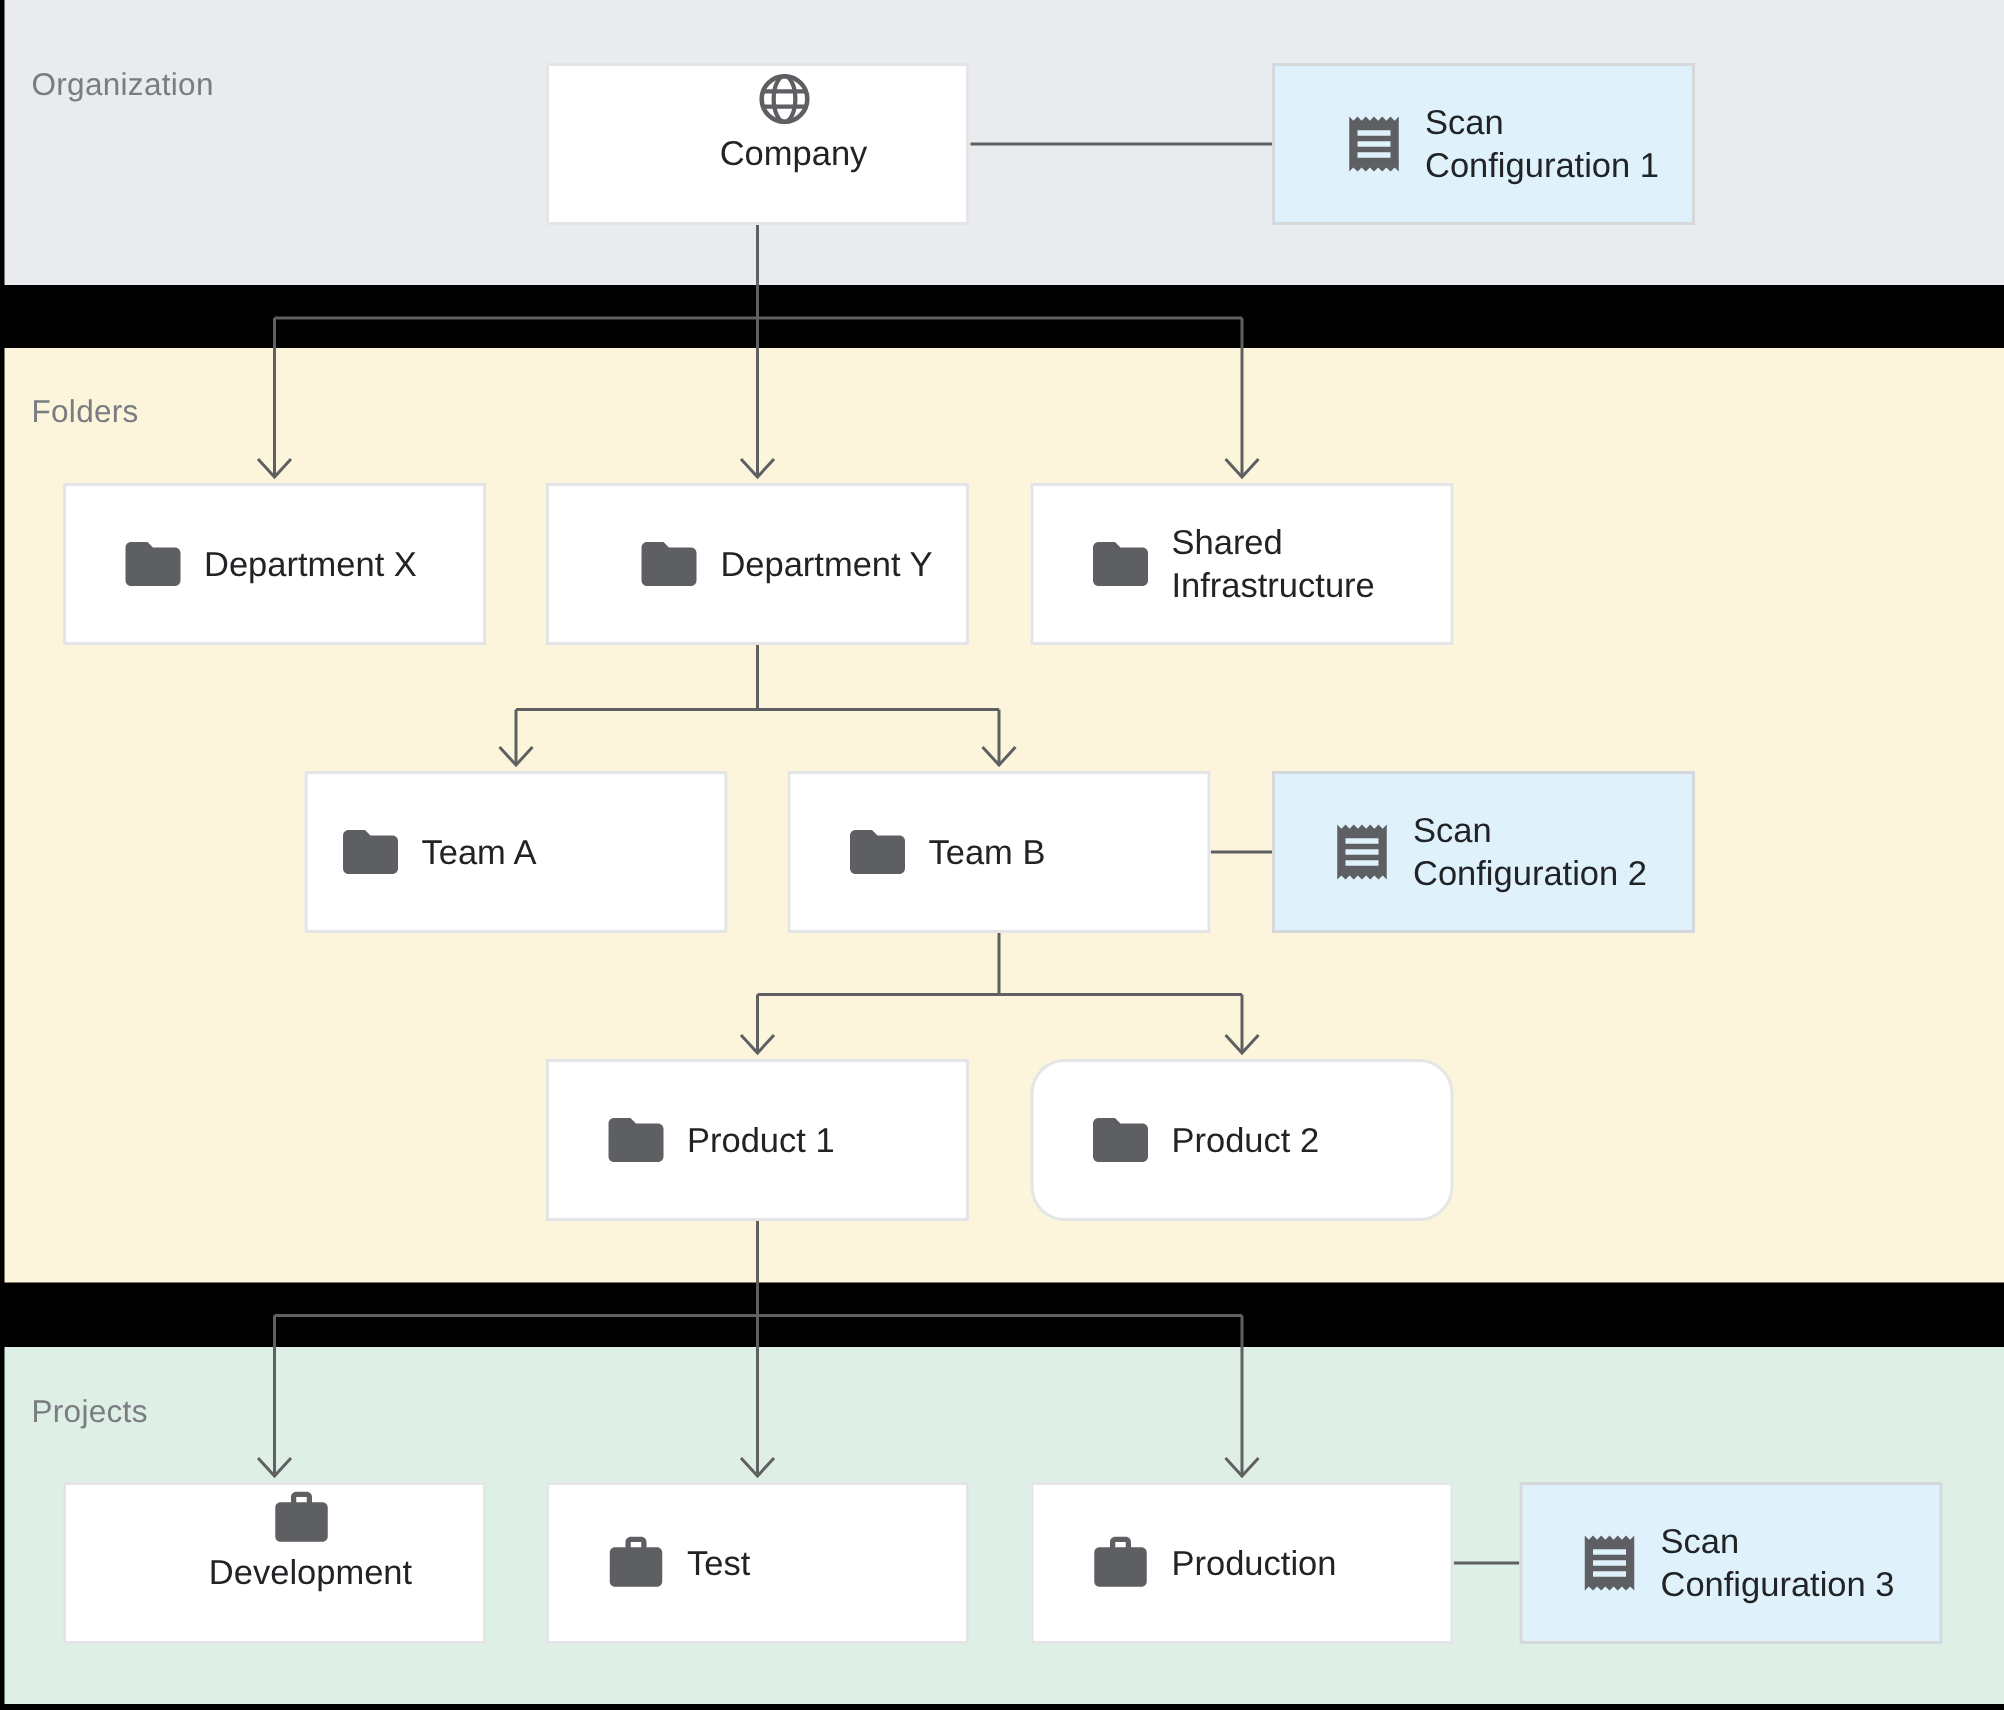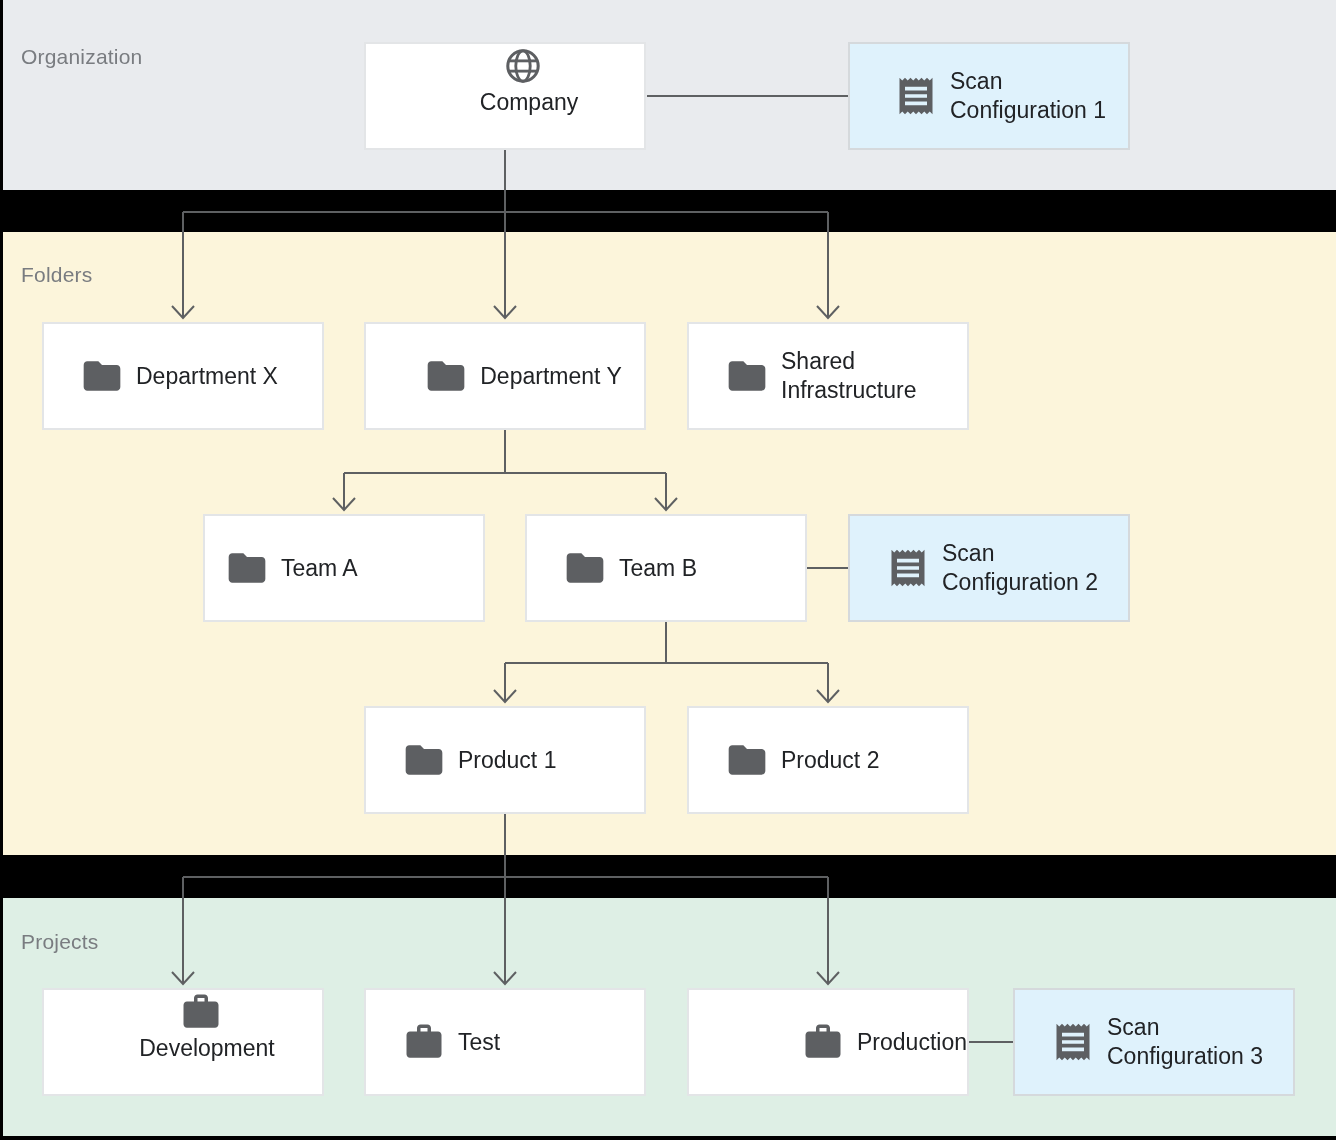--- a/index.html
+++ b/index.html
@@ -162,21 +162,21 @@
 
 <div class="node" style="left:364px; top:706px;">
   <span class="icon-wrap">
     <svg width="44" height="44" viewBox="0 0 24 24">
       <path class="icon-fill" d="M10 4H4c-1.1 0-1.99.9-1.99 2L2 18c0 1.1.9 2 2 2h16c1.1 0 2-.9 2-2V8c0-1.1-.9-2-2-2h-8l-2-2z"></path>
     </svg>
   </span>
   <span class="node-label">Product 1</span>
 </div>
 
-<div class="node" style="left:687px; top:706px;">
+<div class="node" style="left:687px; top:706px;border-radius:23px;">
   <span class="icon-wrap">
     <svg width="44" height="44" viewBox="0 0 24 24">
       <path class="icon-fill" d="M10 4H4c-1.1 0-1.99.9-1.99 2L2 18c0 1.1.9 2 2 2h16c1.1 0 2-.9 2-2V8c0-1.1-.9-2-2-2h-8l-2-2z"></path>
     </svg>
   </span>
   <span class="node-label">Product 2</span>
 </div>
 
 <div class="node" style="left:42px; top:988px;flex-direction:column;">
   <span class="icon-wrap">
@@ -189,21 +189,21 @@
 
 <div class="node" style="left:364px; top:988px;">
   <span class="icon-wrap">
     <svg width="42" height="42" viewBox="0 0 24 24">
       <path class="icon-fill" d="M20 6h-4V4c0-1.11-.89-2-2-2h-4c-1.11 0-2 .89-2 2v2H4c-1.11 0-1.99.89-1.99 2L2 19c0 1.11.89 2 2 2h16c1.11 0 2-.89 2-2V8c0-1.11-.89-2-2-2zm-6 0h-4V4h4v2z"></path>
     </svg>
   </span>
   <span class="node-label">Test</span>
 </div>
 
-<div class="node" style="left:687px; top:988px;justify-content:flex-end;">
+<div class="node" style="left:687px; top:988px;">
   <span class="icon-wrap">
     <svg width="42" height="42" viewBox="0 0 24 24">
       <path class="icon-fill" d="M20 6h-4V4c0-1.11-.89-2-2-2h-4c-1.11 0-2 .89-2 2v2H4c-1.11 0-1.99.89-1.99 2L2 19c0 1.11.89 2 2 2h16c1.11 0 2-.89 2-2V8c0-1.11-.89-2-2-2zm-6 0h-4V4h4v2z"></path>
     </svg>
   </span>
   <span class="node-label">Production</span>
 </div>
 
 <div class="node scan" style="left:1013px; top:988px;">
   <span class="icon-wrap">

